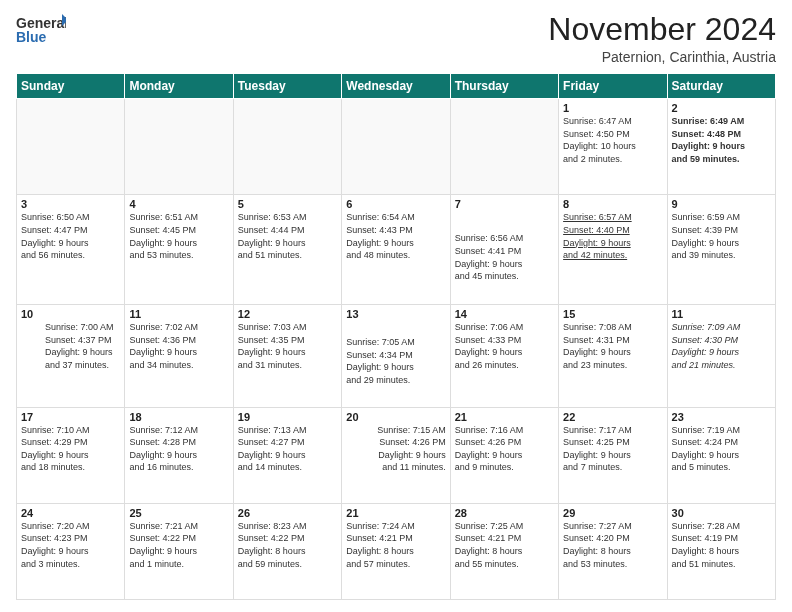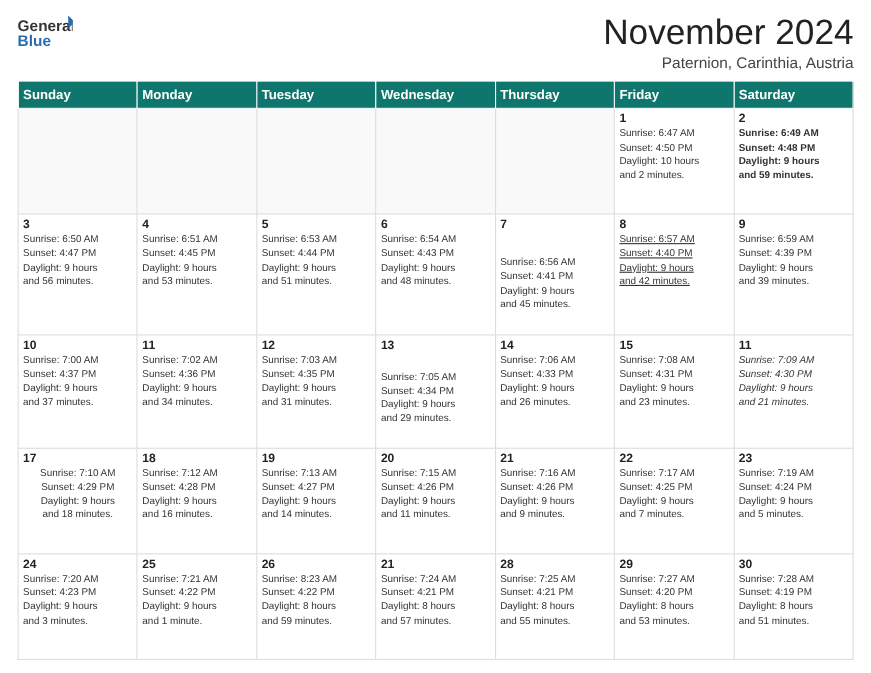--- a/index.html
+++ b/index.html
@@ -181,21 +181,21 @@
             <span class="day-num">9</span>
             <div class="day-info" style="white-space: pre-line;">Sunrise: 6:59 AM
 Sunset: 4:39 PM
 Daylight: 9 hours
 and 39 minutes.</div>
           </td>
         </tr>
         <tr>
           <td>
             <span class="day-num">10</span>
-            <div class="day-info" style="white-space: pre-line;">Sunrise: 7:00 AM
+            <div class="day-info" style="white-space: pre-line; margin-left: 24px;">Sunrise: 7:00 AM
 Sunset: 4:37 PM
 Daylight: 9 hours
 and 37 minutes.</div>
           </td>
           <td>
             <span class="day-num">11</span>
             <div class="day-info" style="white-space: pre-line;">Sunrise: 7:02 AM
 Sunset: 4:36 PM
 Daylight: 9 hours
 and 34 minutes.</div>
@@ -232,42 +232,42 @@
             <span class="day-num">11</span>
             <div class="day-info" style="white-space: pre-line; font-style: italic;">Sunrise: 7:09 AM
 Sunset: 4:30 PM
 Daylight: 9 hours
 and 21 minutes.</div>
           </td>
         </tr>
         <tr>
           <td>
             <span class="day-num">17</span>
-            <div class="day-info" style="white-space: pre-line; text-align: center;">Sunrise: 7:10 AM
+            <div class="day-info" style="white-space: pre-line;">Sunrise: 7:10 AM
 Sunset: 4:29 PM
 Daylight: 9 hours
 and 18 minutes.</div>
           </td>
           <td>
             <span class="day-num">18</span>
             <div class="day-info" style="white-space: pre-line;">Sunrise: 7:12 AM
 Sunset: 4:28 PM
 Daylight: 9 hours
 and 16 minutes.</div>
           </td>
           <td>
             <span class="day-num">19</span>
             <div class="day-info" style="white-space: pre-line;">Sunrise: 7:13 AM
 Sunset: 4:27 PM
 Daylight: 9 hours
 and 14 minutes.</div>
           </td>
           <td>
             <span class="day-num">20</span>
-            <div class="day-info" style="white-space: pre-line;">Sunrise: 7:15 AM
+            <div class="day-info" style="white-space: pre-line; text-align: right;">Sunrise: 7:15 AM
 Sunset: 4:26 PM
 Daylight: 9 hours
 and 11 minutes.</div>
           </td>
           <td>
             <span class="day-num">21</span>
             <div class="day-info" style="white-space: pre-line;">Sunrise: 7:16 AM
 Sunset: 4:26 PM
 Daylight: 9 hours
 and 9 minutes.</div>

